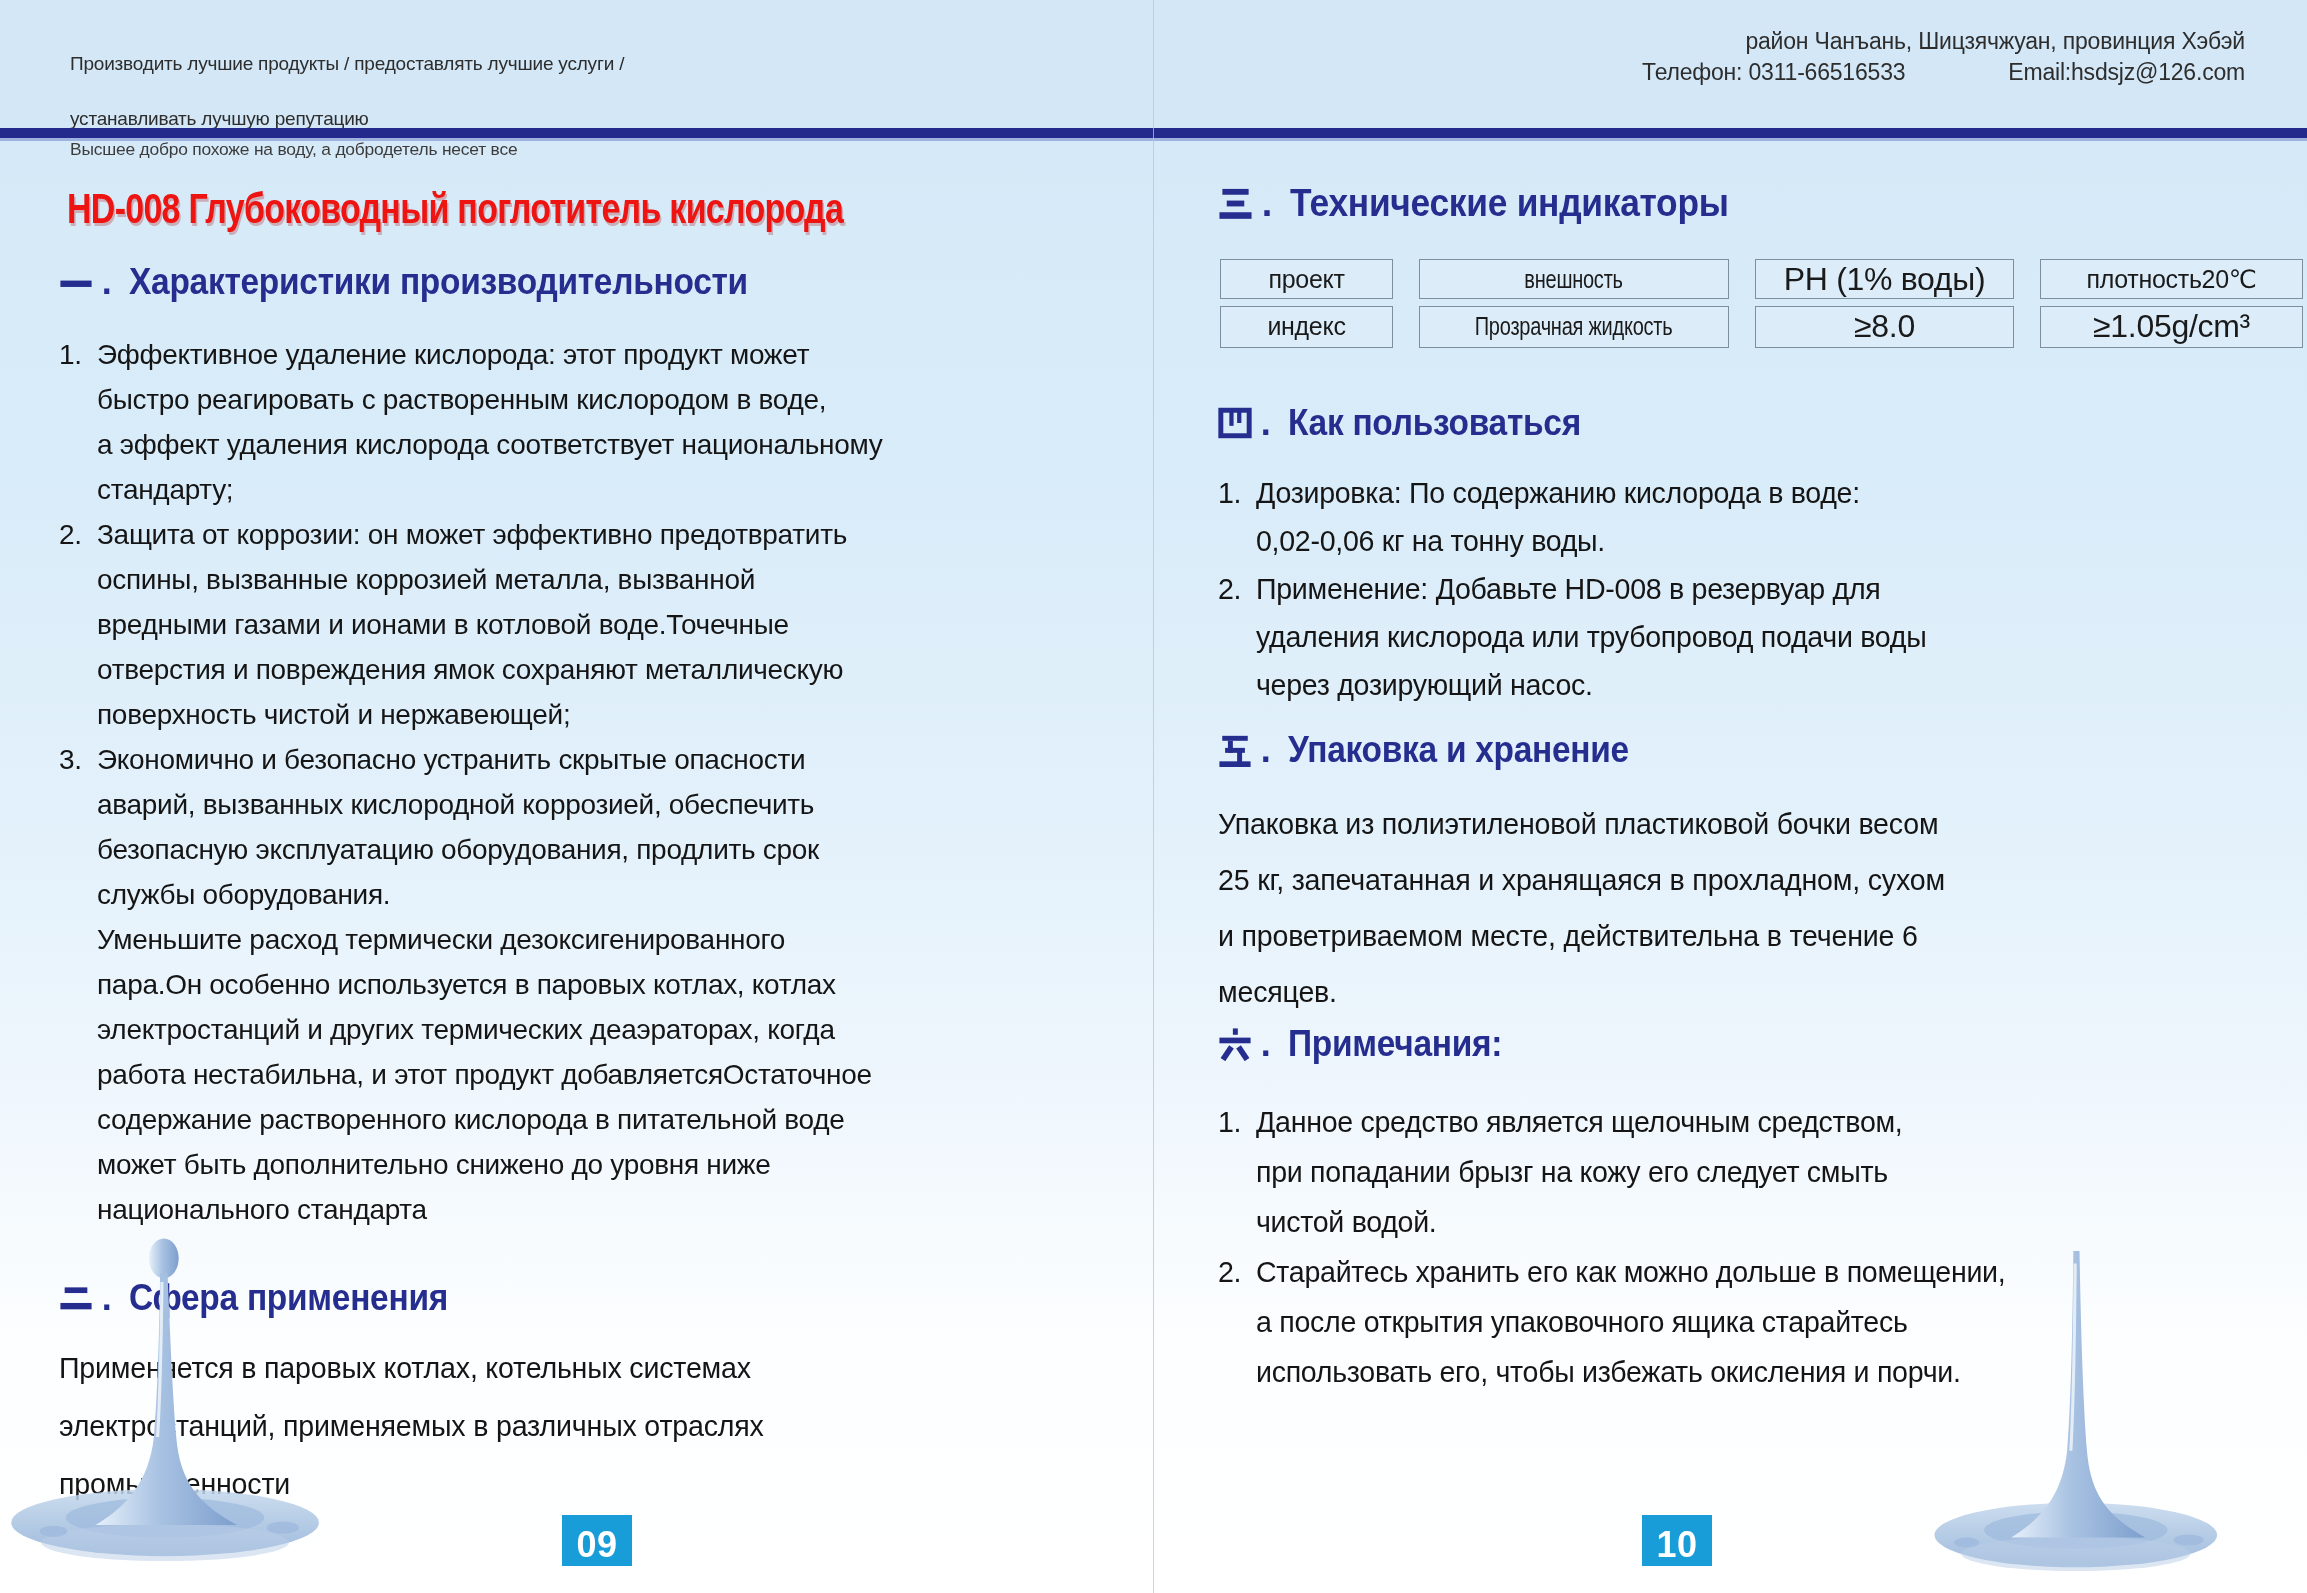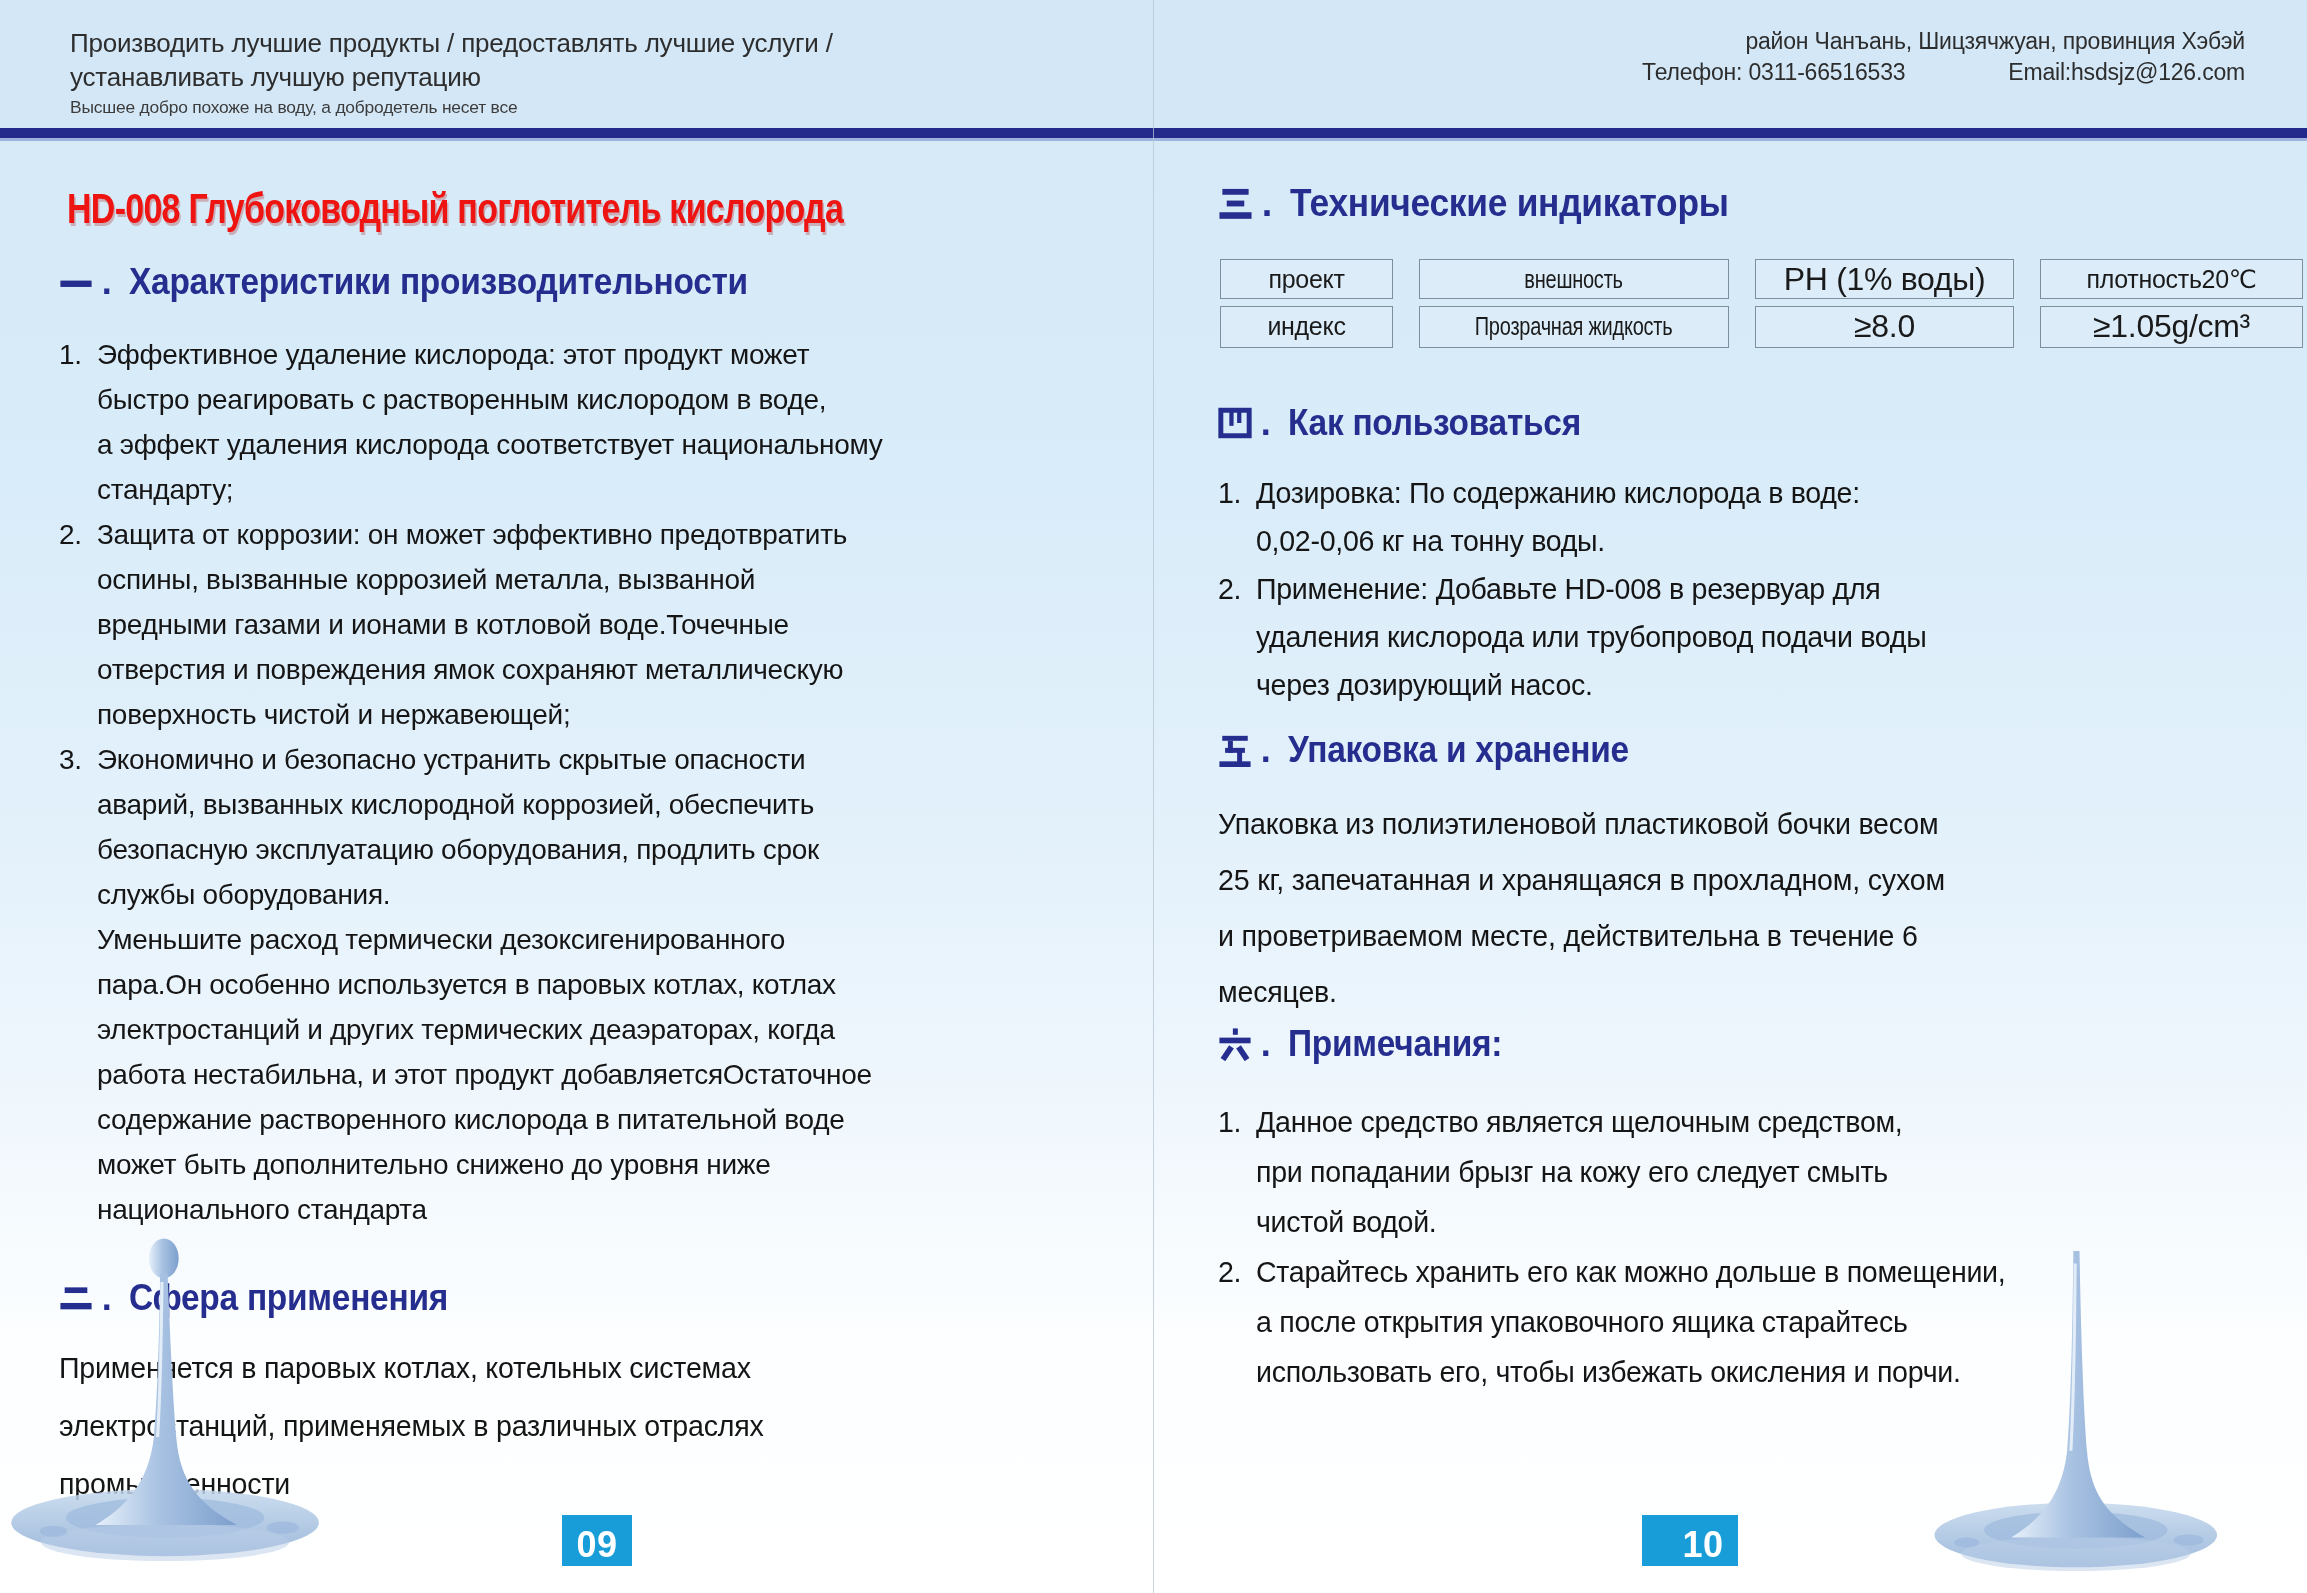--- a/index.html
+++ b/index.html
@@ -7,21 +7,21 @@
     position:relative;width:2307px;height:1593px;overflow:hidden;
     font-family:"Liberation Sans","DejaVu Sans",sans-serif;color:#151515;
     background:linear-gradient(180deg,#d5e8f7 0%,#d9ecf9 30%,#e3f1fb 52%,#f0f7fd 70%,#fcfeff 84%,#ffffff 100%);
   }
   
   .header{
     position:absolute;left:0;top:0;width:2307px;height:128px;background:#d3e7f6;
     box-sizing:border-box;display:flex;justify-content:space-between;
     padding:26px 62px 0 70px;
   }
-  .hdr-left{font-size:26px;color:#2d2d2d;line-height:34px;letter-spacing:-0.2px;}
+  .hdr-left{font-size:19px;color:#2d2d2d;line-height:34px;letter-spacing:-0.2px;margin-top:21px;}
   .hdr-tagline{font-size:17.4px;color:#3c3c3c;line-height:26px;letter-spacing:-0.2px;}
   .hdr-right{text-align:right;font-size:23px;color:#2d2d2d;line-height:31px;letter-spacing:-0.2px;}
   .hdr-contact{display:flex;justify-content:flex-end;gap:103px;}
   .navy-band{position:absolute;left:0;top:128px;width:2307px;height:10px;background:#232a8c;}
   .navy-band-light{position:absolute;left:0;top:138px;width:2307px;height:3.1px;background:#9db3de;}
   .fold-line{position:absolute;left:1153px;top:0;width:1.2px;height:1593px;background:#b6c6d4;opacity:.75;}
   
   .red-title{
     position:absolute;left:67px;top:184px;white-space:nowrap;
     font-size:43px;font-weight:bold;color:#ee1411;letter-spacing:-0.9px;
@@ -58,21 +58,21 @@
   .w1{width:173px;}.w2{width:310px;text-align:center;}.w3{width:259px;}.w4{width:263px;}
   .fs44{font-size:32px;}
   .condense80{display:inline-block;transform:scaleX(0.80);transform-origin:50% 50%;white-space:nowrap;}
   
   .badge{
     position:absolute;width:70px;height:51px;background:#189dd9;color:#ffffff;
     display:flex;align-items:flex-end;justify-content:center;
     font-size:36px;font-weight:bold;letter-spacing:0.6px;
   }
   .badge-09{left:562px;top:1515px;}
-  .badge-10{left:1642px;top:1515px;padding-left:26px;}
+  .badge-10{left:1642px;top:1515px;}
   
   .droplet{position:absolute;}
   .droplet-left{left:5px;top:1232px;}
   .droplet-right{left:1927px;top:1251px;}
 </style>
 </head>
 <body>
 
 <div class="page">
 

